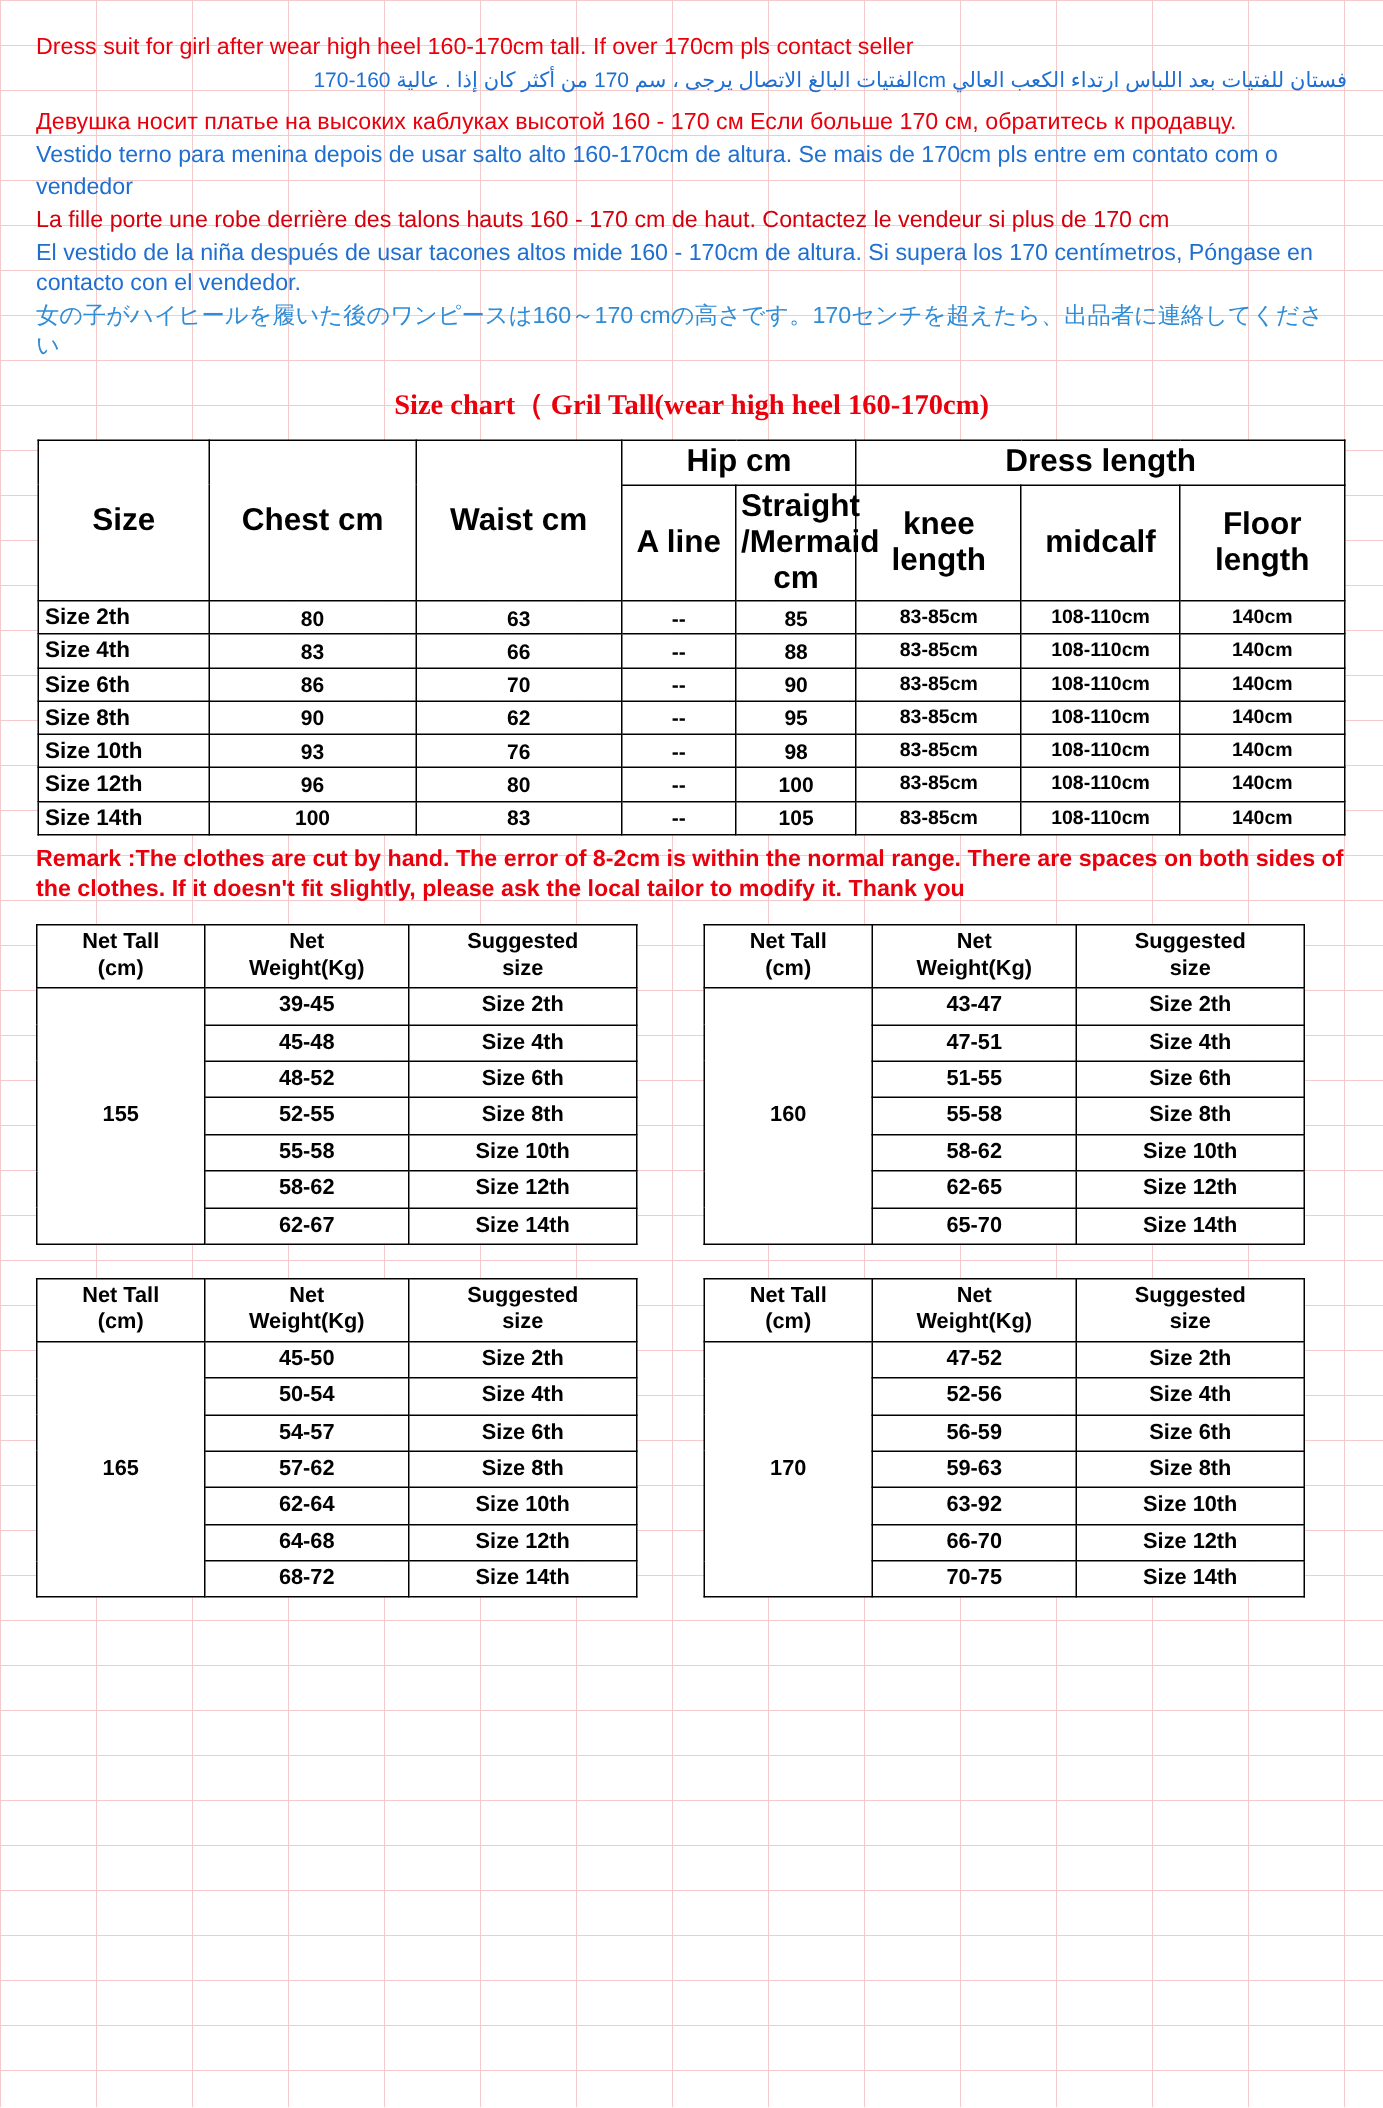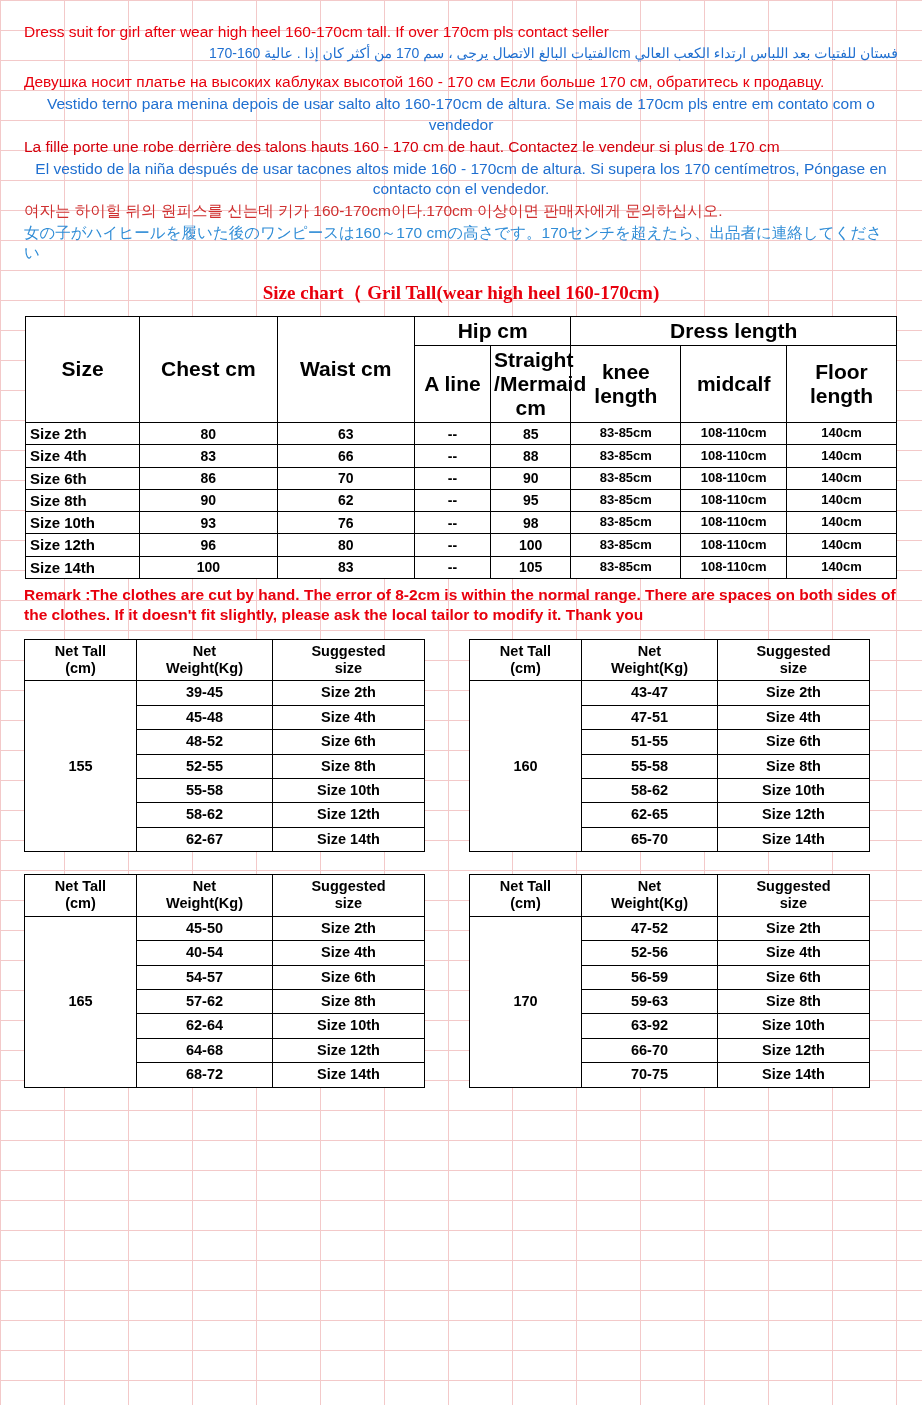--- a/index.html
+++ b/index.html
@@ -31,21 +31,21 @@
     z-index: 1;
     padding: 22px 24px 10px 24px;
     box-sizing: border-box;
   }
 
   .notice {
     margin: 0 0 2px 0;
     line-height: 1.3;
   }
   .notice.red { color: #e8000d; font-size: 15.5px; }
-  .notice.blue { color: #1f6fd0; font-size: 15.5px; text-align: center; }
+  .notice.blue { color: #1f6fd0; font-size: 15.5px; }
   .notice.dark { color: #d4000c; font-size: 15.5px; }
   .notice.ru { color: #e8000d; font-size: 15.5px; }
   .notice.ar { color: #1f6fd0; font-size: 14px; direction: rtl; text-align: right; }
   .notice.ko { color: #cf3030; font-size: 15.5px; }
   .notice.ja { color: #2f8cd6; font-size: 15.5px; }
   .spacer-sm { height: 8px; }
 
   .chart-title {
     text-align: center;
     color: #e8000d;
@@ -130,21 +130,20 @@
 
 <div class="page">
 
   <div class="notice red">Dress suit for girl after wear high heel 160-170cm tall. If over 170cm pls contact seller</div>
   <div class="notice ar">فستان للفتيات بعد اللباس ارتداء الكعب العالي cmالفتيات البالغ الاتصال يرجى ، سم 170 من أكثر كان إذا . عالية 160-170</div>
   <div class="spacer-sm"></div>
   <div class="notice ru">Девушка носит платье на высоких каблуках высотой 160 - 170 см Если больше 170 см, обратитесь к продавцу.</div>
   <div class="notice blue">Vestido terno para menina depois de usar salto alto 160-170cm de altura. Se mais de 170cm pls entre em contato com o vendedor</div>
   <div class="notice dark">La fille porte une robe derrière des talons hauts 160 - 170 cm de haut. Contactez le vendeur si plus de 170 cm</div>
   <div class="notice blue">El vestido de la niña después de usar tacones altos mide 160 - 170cm de altura. Si supera los 170 centímetros, Póngase en contacto con el vendedor.</div>
-  <div class="notice ko">여자는 하이힐 뒤의 원피스를 신는데 키가 160-170cm이다.170cm 이상이면 판매자에게 문의하십시오.</div>
   <div class="notice ja">女の子がハイヒールを履いた後のワンピースは160～170 cmの高さです。170センチを超えたら、出品者に連絡してください</div>
 
   <div class="chart-title">Size chart（ Gril Tall(wear high heel 160-170cm)</div>
 
   <table class="size-chart">
     <colgroup>
       <col class="c-size">
         <col class="c-chest">
         <col class="c-waist">
       <col class="c-aline">
@@ -379,21 +378,21 @@
           </th>
         </tr>
       </thead>
       <tbody>
         <tr>
           <td class="big-number" rowspan="7">165</td>
           <td class="row-val">45-50</td>
           <td class="row-size">Size 2th</td>
         </tr>
         <tr>
-          <td class="row-val">40-54</td>
+          <td class="row-val">50-54</td>
           <td class="row-size">Size 4th</td>
         </tr>
         <tr>
           <td class="row-val">54-57</td>
           <td class="row-size">Size 6th</td>
         </tr>
         <tr>
           <td class="row-val">57-62</td>
           <td class="row-size">Size 8th</td>
         </tr>

